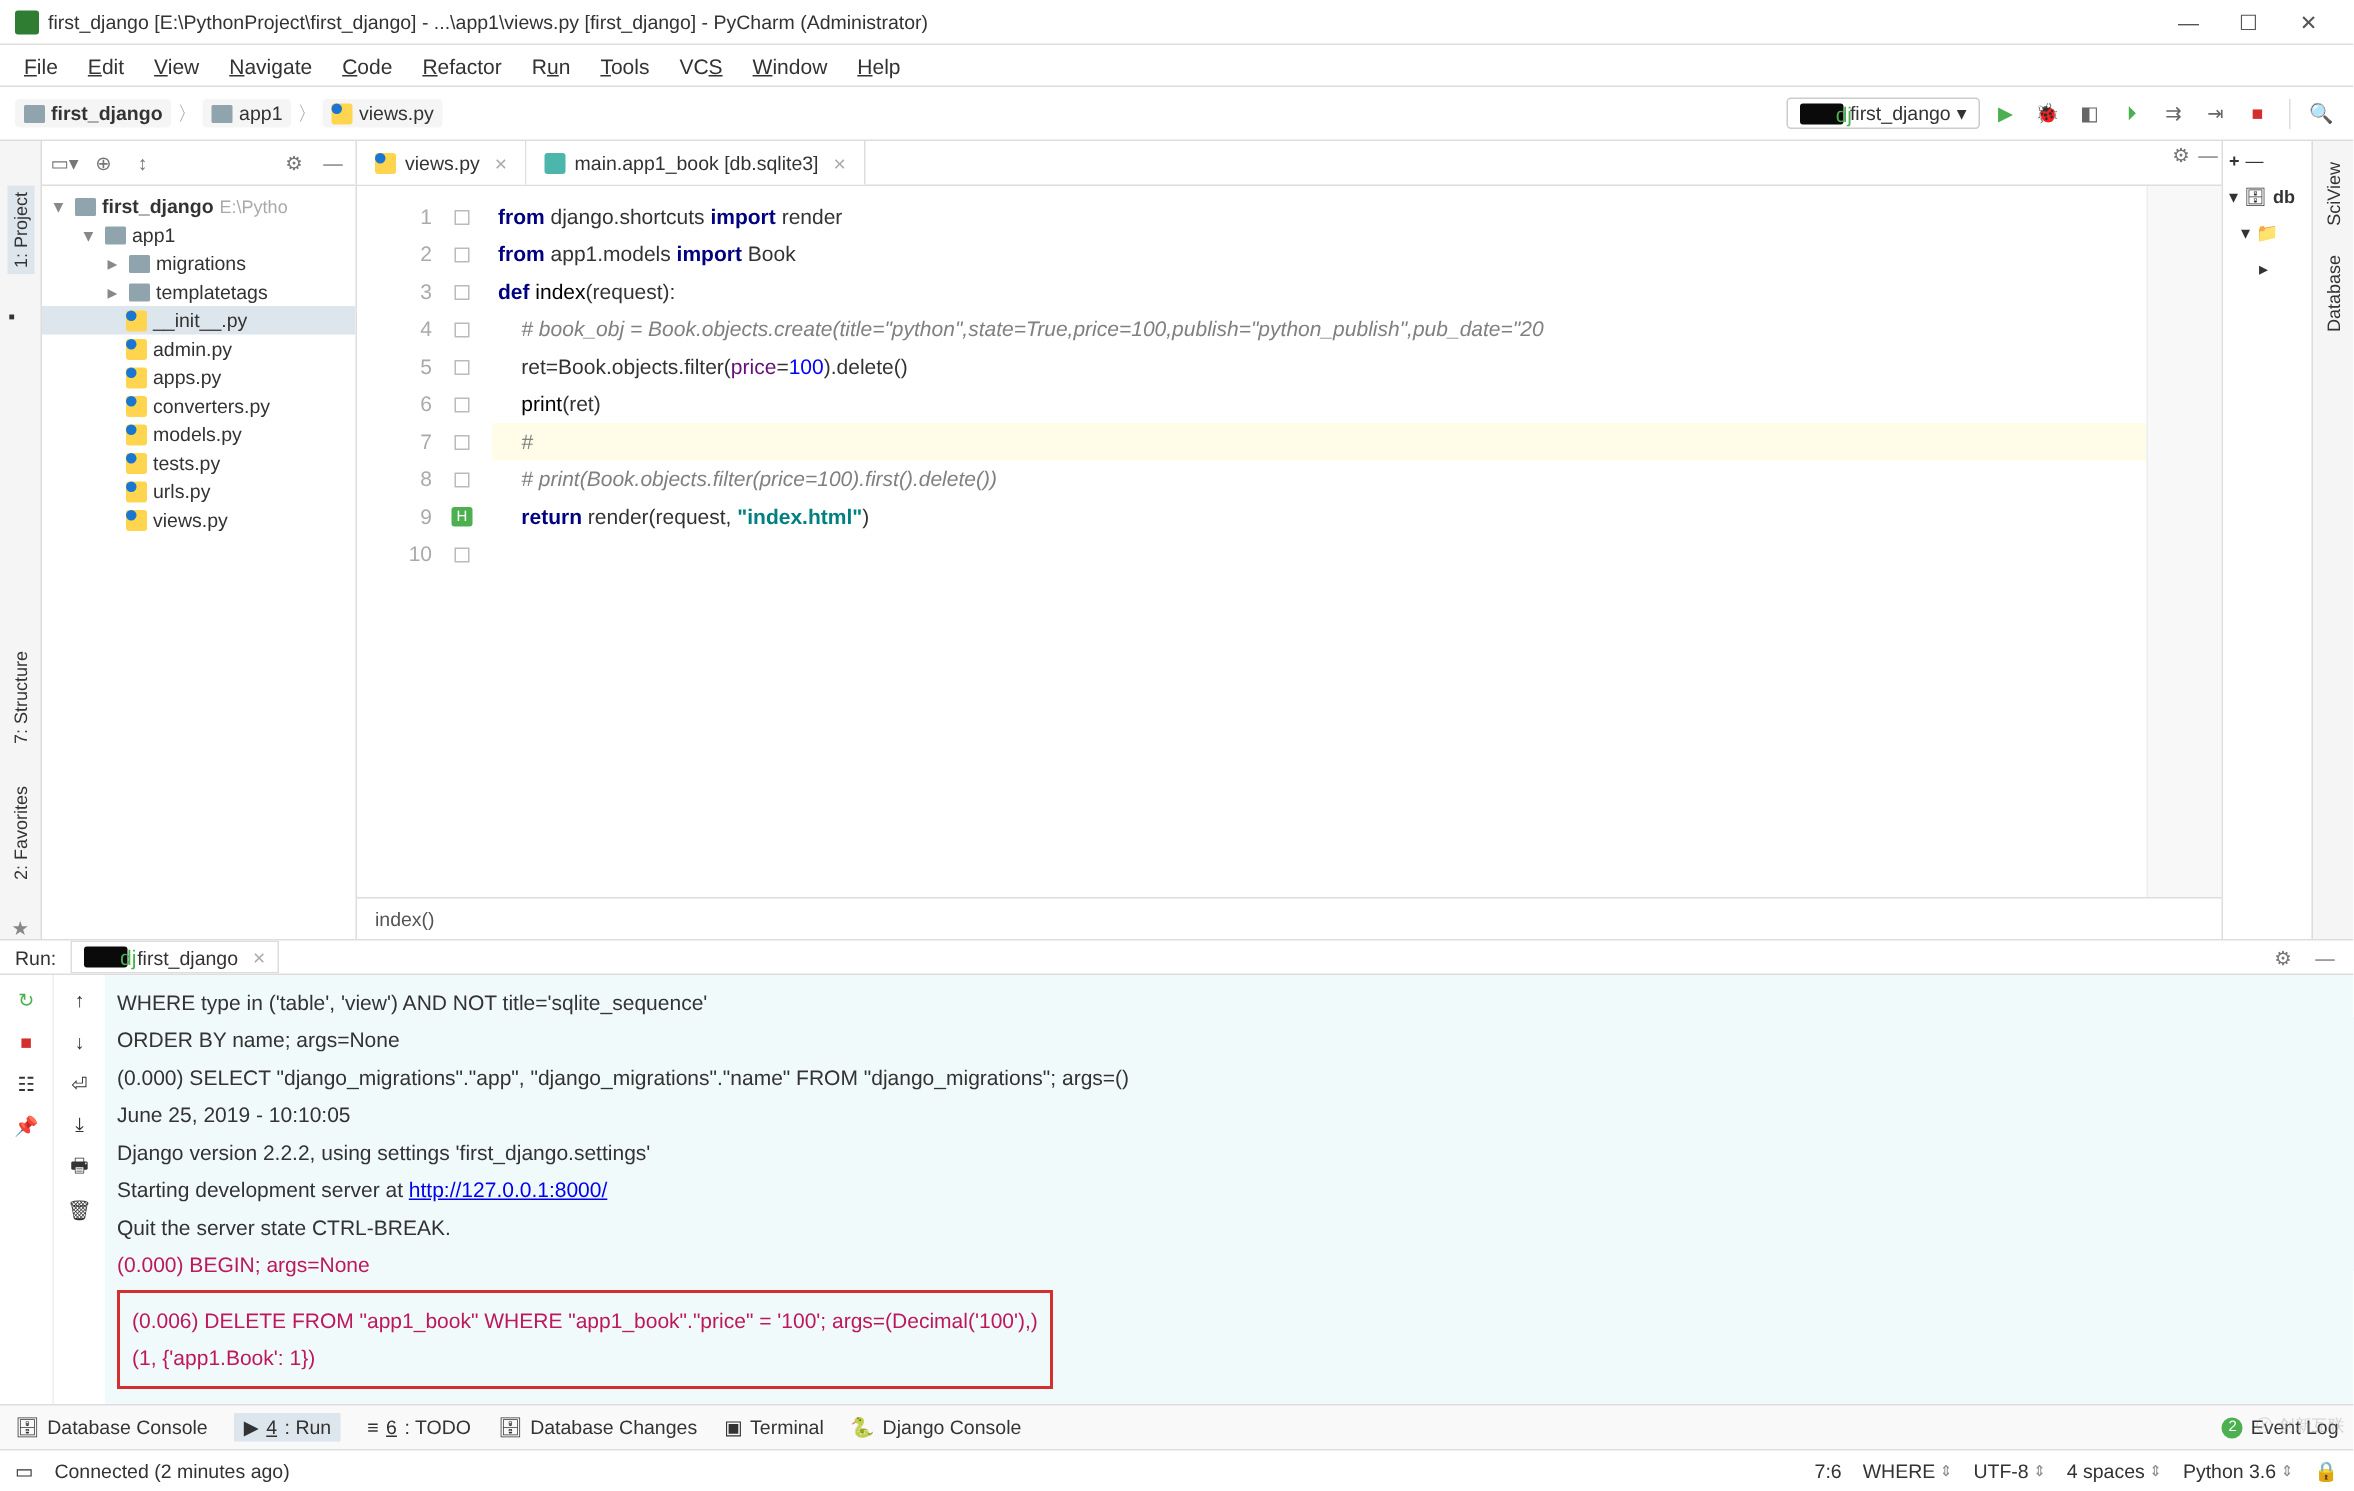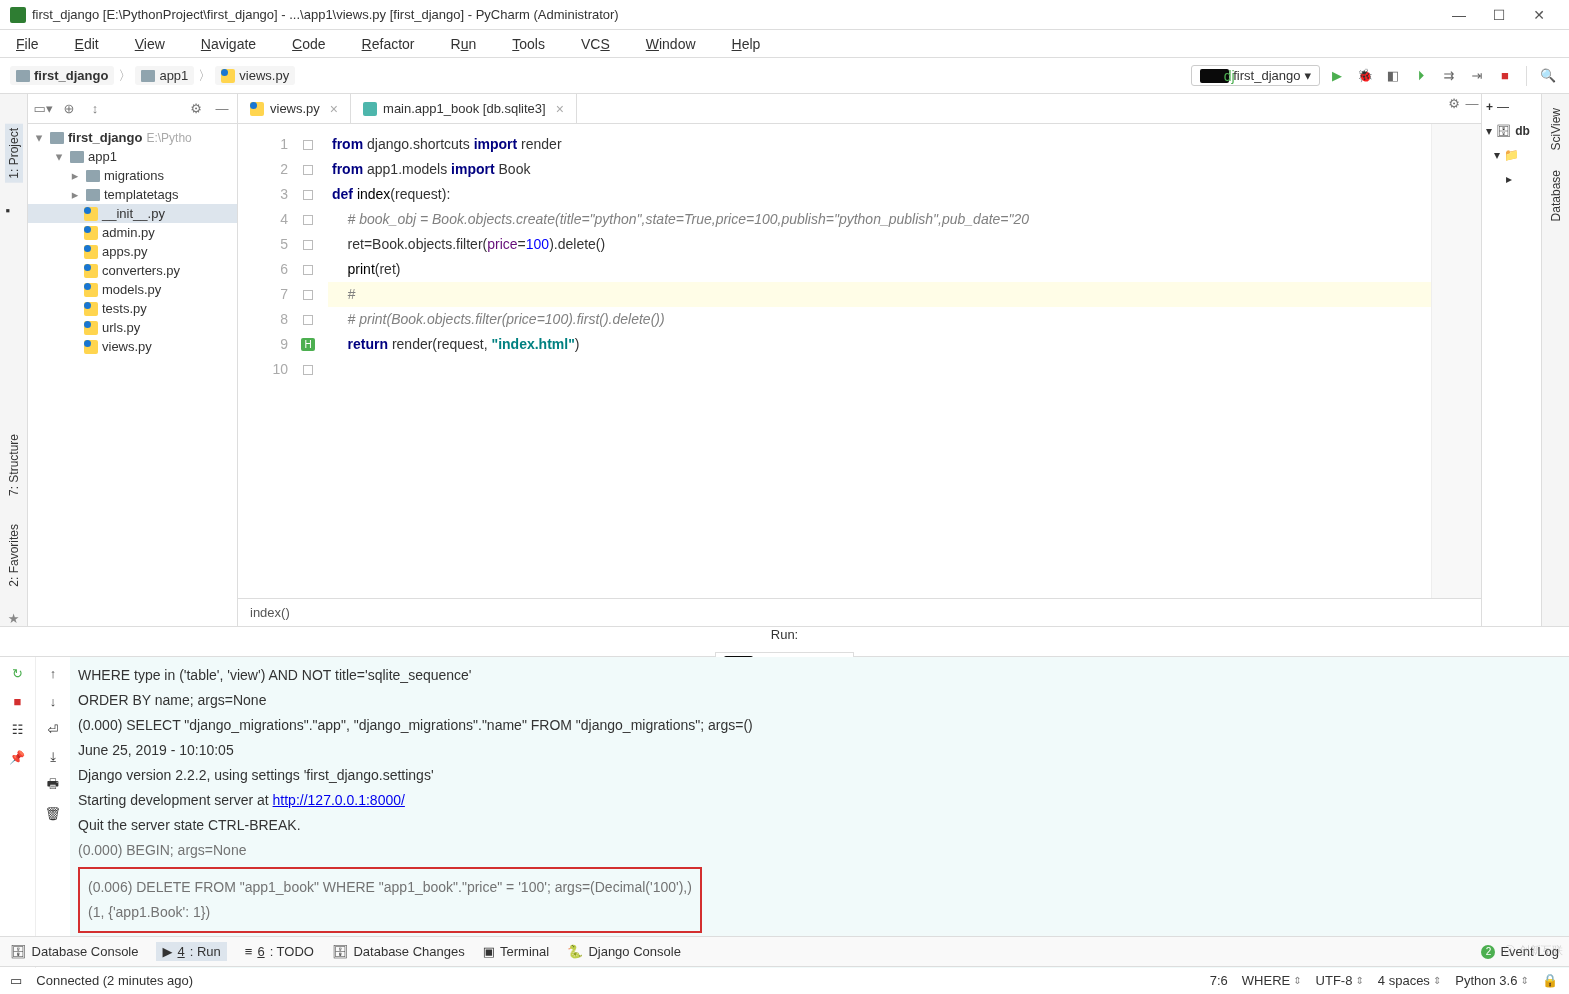--- a/index.html
+++ b/index.html
@@ -5,21 +5,21 @@
 * { margin: 0; padding: 0; box-sizing: border-box; font-family: "Segoe UI", Arial, sans-serif; }
 body { width: 1569px; height: 994px; background: #fff; overflow: hidden; display: flex; flex-direction: column; font-size: 13px; color: #333; }
 
 
 .titlebar { height: 30px; display: flex; align-items: center; padding: 0 10px; border-bottom: 1px solid #ddd; }
 .titlebar .icon { width: 16px; height: 16px; background: #2e7d32; border-radius: 2px; margin-right: 6px; }
 .titlebar .title { flex: 1; font-size: 13px; }
 .titlebar .win-btn { width: 40px; text-align: center; font-size: 14px; color: #555; cursor: default; }
 
 
-.menubar { height: 28px; display: flex; align-items: center; padding: 0 8px; border-bottom: 1px solid #ddd; gap: 20px; }
+.menubar { height: 28px; display: flex; align-items: center; padding: 0 8px; border-bottom: 1px solid #ddd; gap: 4px; }
 .menubar .mitem { padding: 2px 8px; font-size: 14px; }
 .menubar .mitem u { text-decoration: underline; }
 
 
 .navbar { height: 36px; display: flex; align-items: center; padding: 0 10px; border-bottom: 1px solid #ddd; gap: 6px; }
 .breadcrumb { display: flex; align-items: center; gap: 2px; }
 .bc-item { display: flex; align-items: center; gap: 4px; padding: 2px 6px; background: #f5f5f5; border-radius: 3px; font-size: 13px; }
 .bc-arrow { color: #999; padding: 0 2px; }
 .folder-ico { width: 14px; height: 12px; background: #90a4ae; border-radius: 1px; display:inline-block;}
 .py-ico { width:14px;height:14px;background:#ffd54f;border-radius:2px;display:inline-block; position:relative;}
@@ -72,30 +72,30 @@
 .code-line.hl{background:#fffde7;}
 .minimap{width:50px;background:#f8f8f8;border-left:1px solid #eee;}
 .editor-status{height:28px;border-top:1px solid #ddd;display:flex;align-items:center;padding:0 12px;font-size:13px;color:#555;}
 
 .right-gutter{width:28px;background:#f5f5f5;border-left:1px solid #ddd;display:flex;flex-direction:column;align-items:center;padding-top:10px;gap:12px;}
 .right-panel{width:60px;border-left:1px solid #ddd;display:flex;flex-direction:column;padding:6px 4px;gap:10px;font-size:12px;}
 .rp-row{display:flex;align-items:center;gap:4px;}
 
 
 .run-panel{height:310px;border-top:1px solid #ddd;display:flex;flex-direction:column;}
-.rp-header{height:30px;display:flex;align-items:center;padding:0 10px;gap:10px;border-bottom:1px solid #ddd;flex-direction:column;}
+.rp-header{height:30px;display:flex;align-items:center;padding:0 10px;gap:10px;border-bottom:1px solid #ddd;}
 .rp-header .sp{flex:1;}
 .rp-body{flex:1;display:flex;}
 .rp-tools{width:35px;display:flex;flex-direction:column;align-items:center;padding-top:6px;gap:8px;}
 .rp-tools2{width:35px;display:flex;flex-direction:column;align-items:center;padding-top:6px;gap:8px;border-left:1px solid #eee;}
 .rp-tool{width:20px;height:20px;display:flex;align-items:center;justify-content:center;}
 .console{flex:1;background:#f1fafa;padding:6px 8px;font-family:Consolas,monospace;font-size:14px;line-height:25px;overflow:hidden;}
 .console a{color:#0000ee;text-decoration:underline;}
 .redbox{border:2px solid #d32f2f;padding:6px 8px;margin:4px 0;display:inline-block;}
-.logred{color:#737373;}
+.logred{color:#be185d;}
 
 
 .bottombar{height:30px;border-top:1px solid #ddd;display:flex;align-items:center;padding:0 10px;gap:18px;font-size:13px;background:#f9f9f9;}
 .bb-item{display:flex;align-items:center;gap:5px;}
 .bb-item u{text-decoration:underline;}
 .bb-sp{flex:1;}
 .badge-g{background:#4caf50;color:#fff;border-radius:50%;width:14px;height:14px;display:inline-flex;align-items:center;justify-content:center;font-size:10px;}
 
 
 .statusbar{height:28px;border-top:1px solid #ddd;display:flex;align-items:center;padding:0 10px;gap:14px;font-size:13px;}

